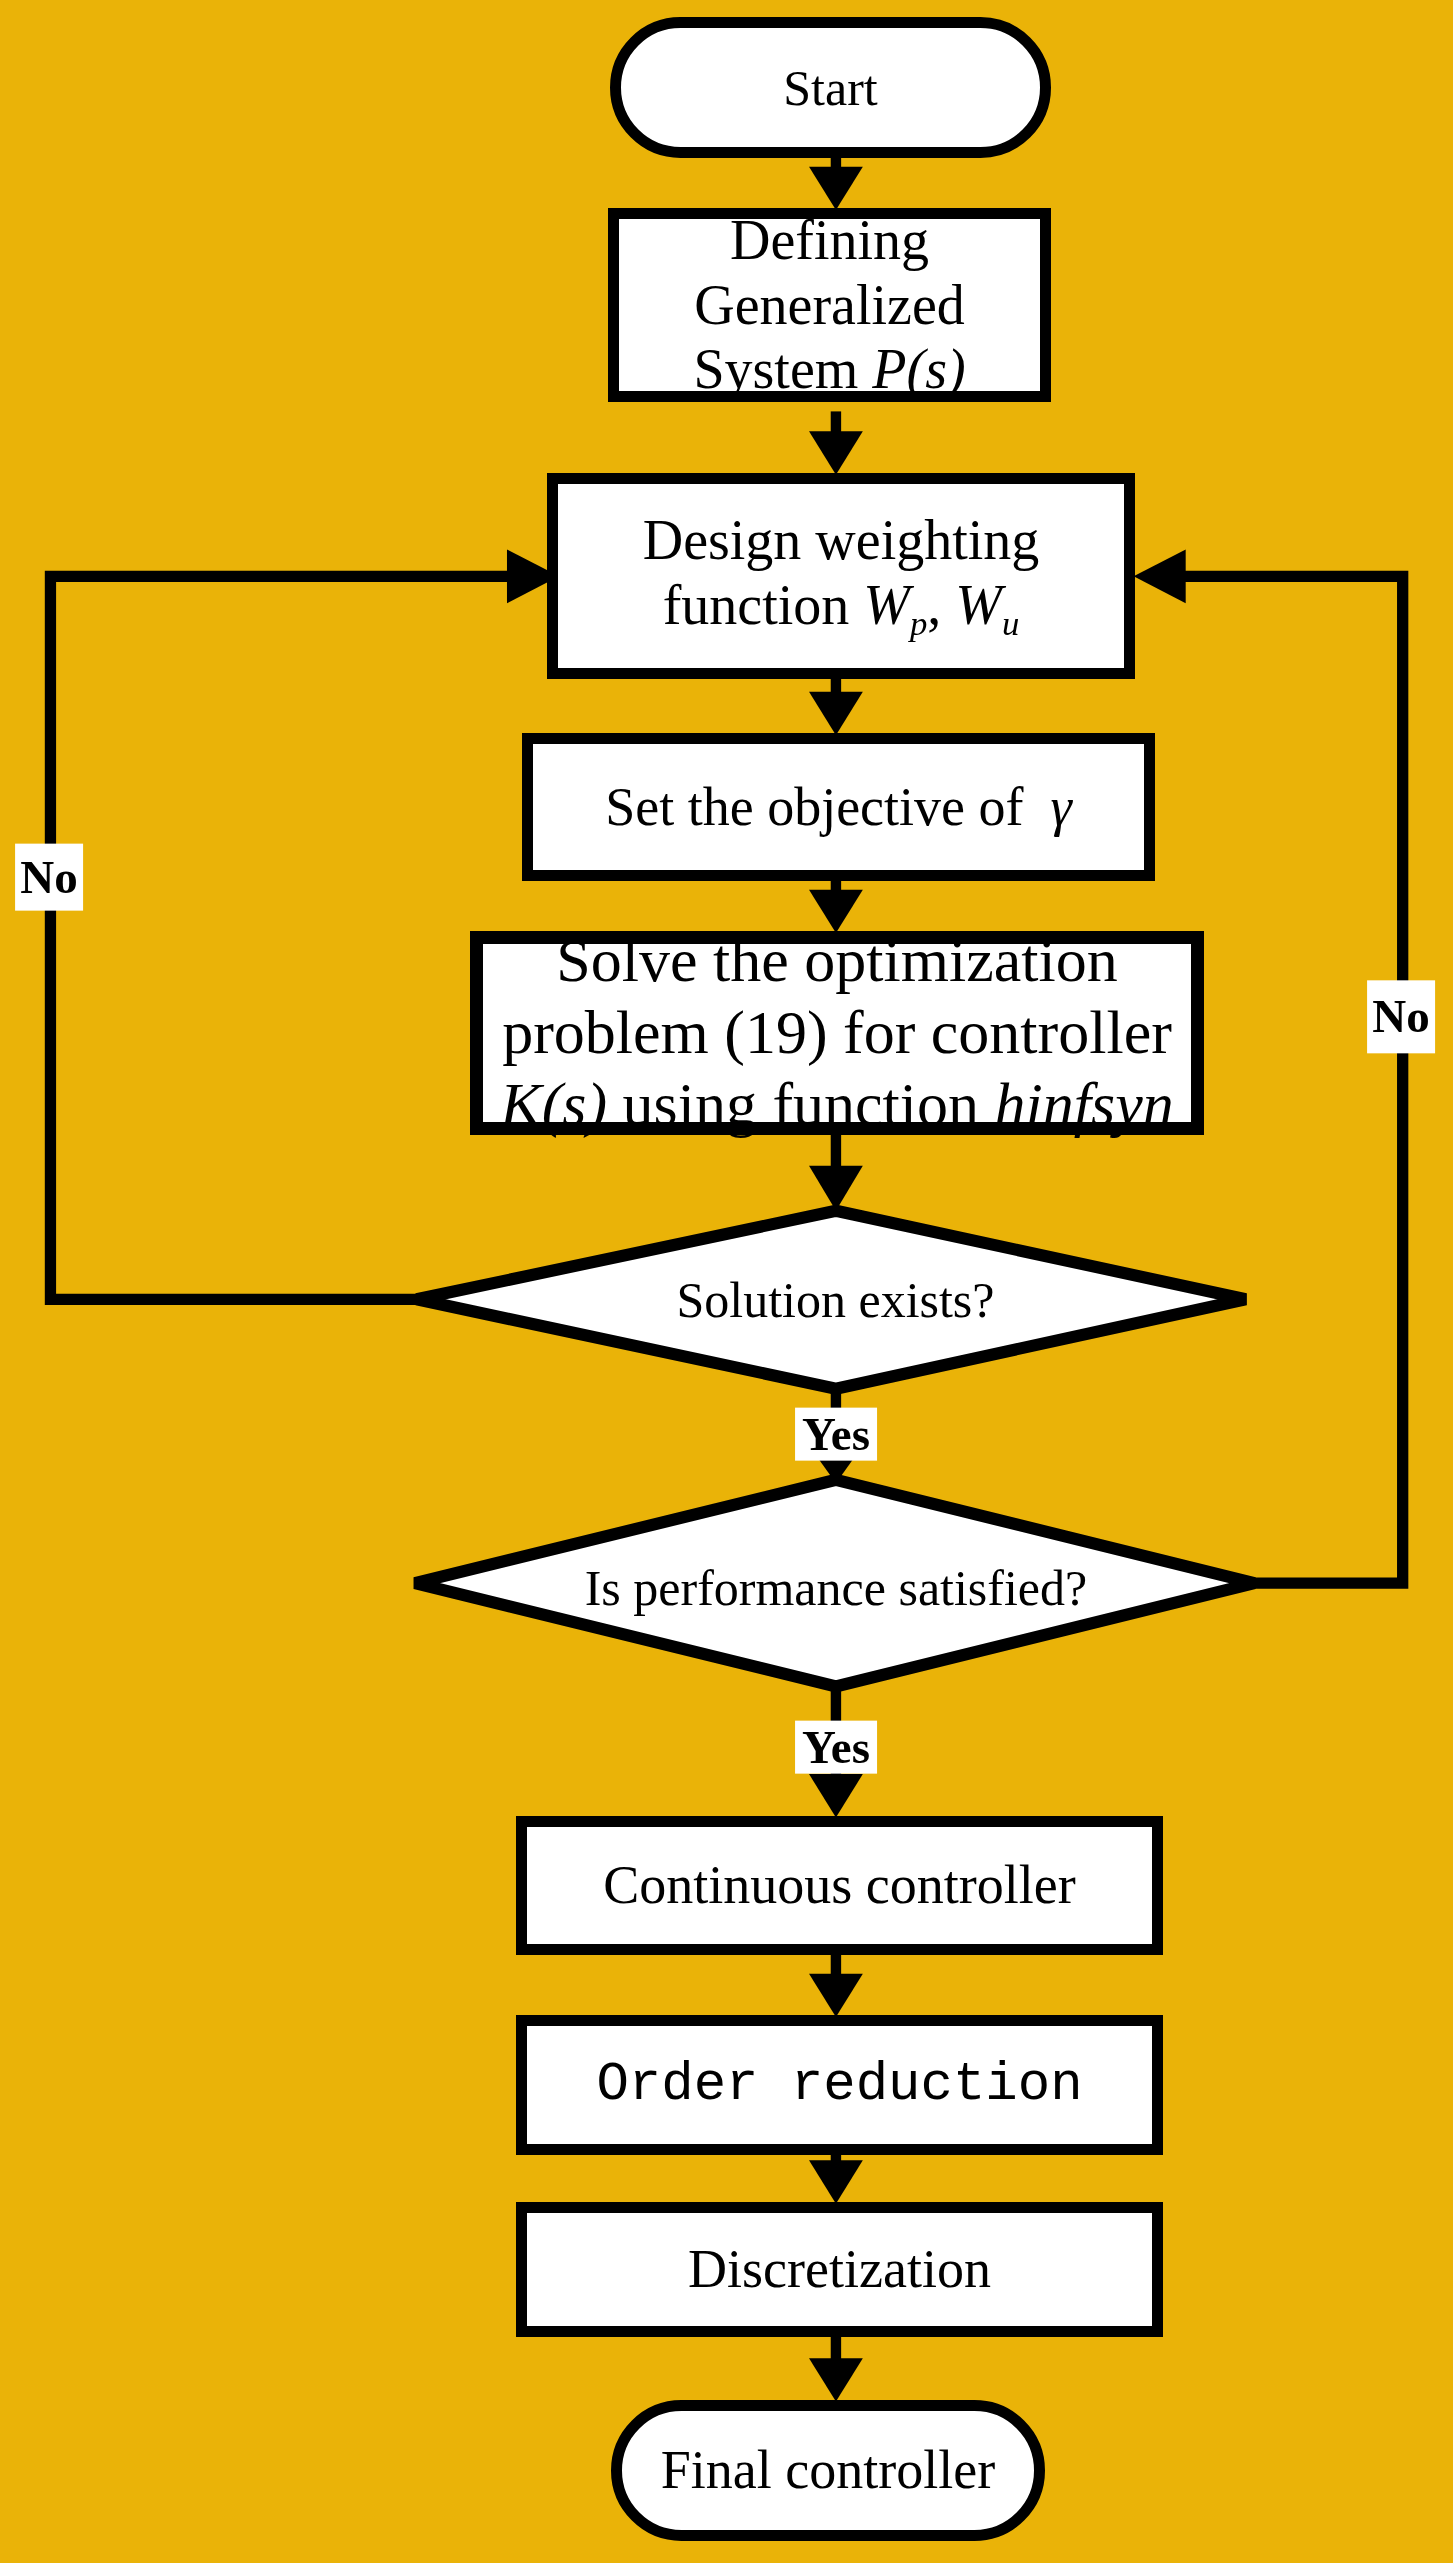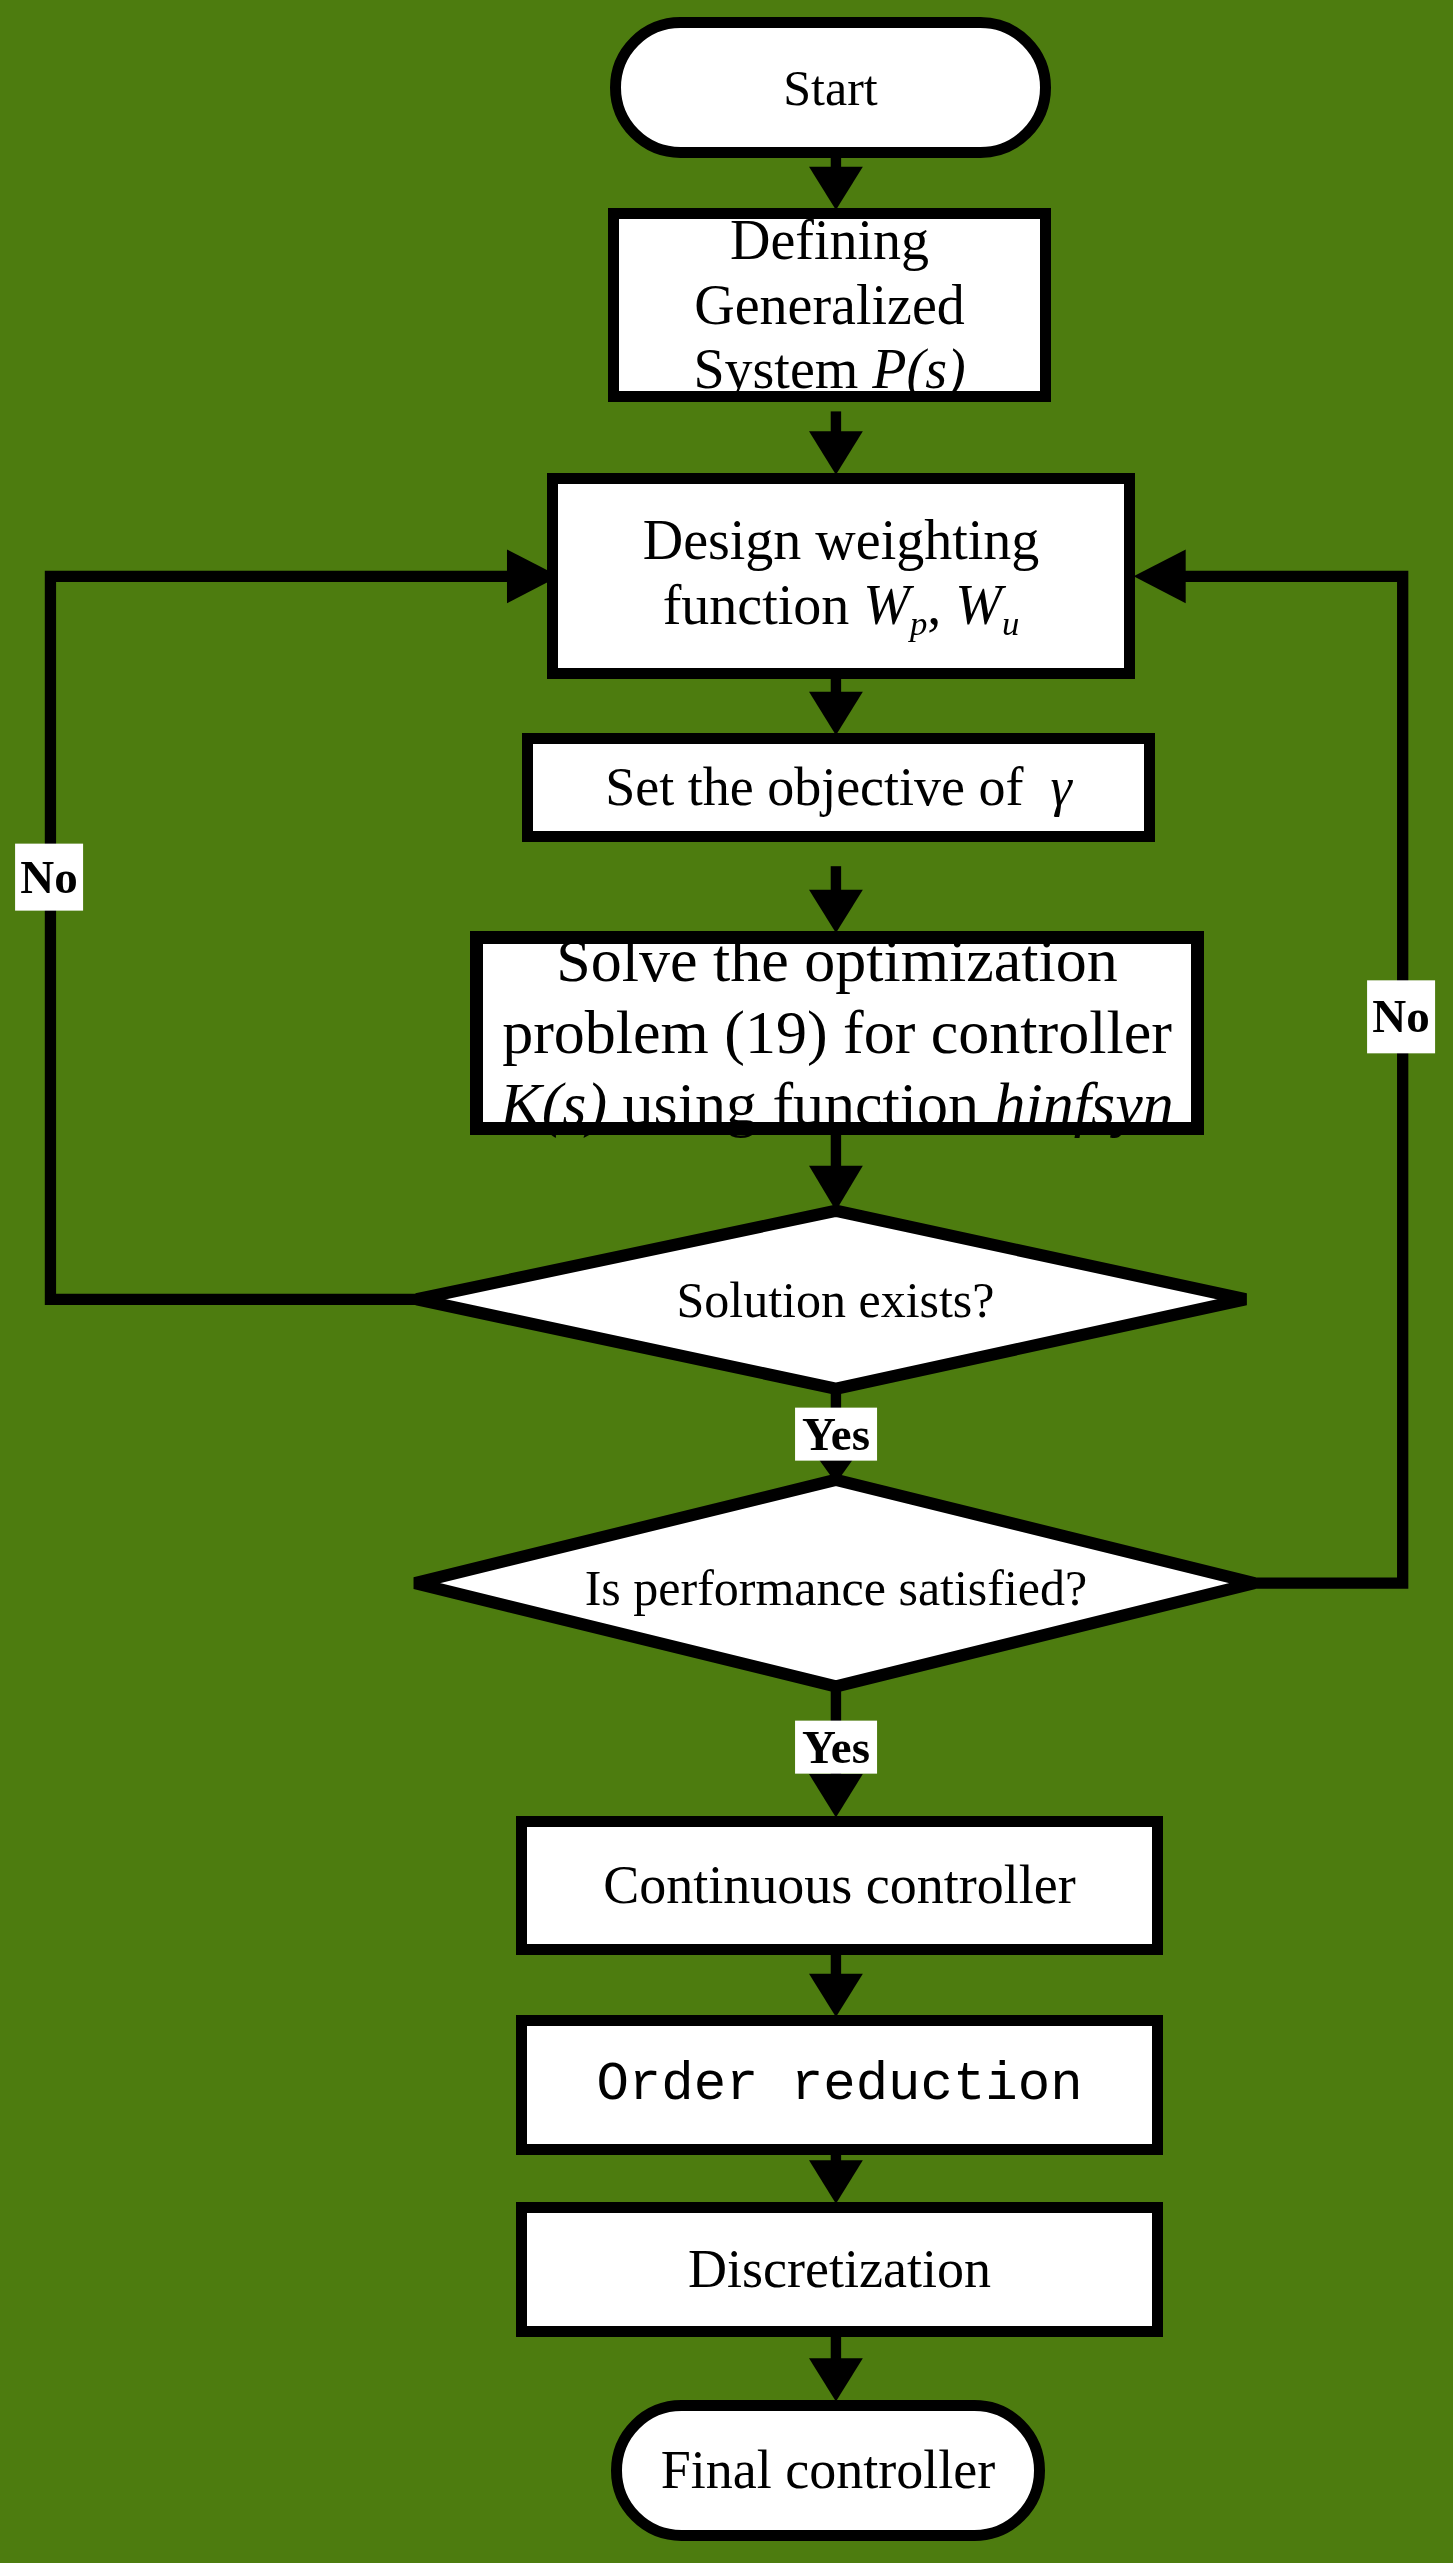--- a/index.html
+++ b/index.html
@@ -1,19 +1,19 @@
 <!DOCTYPE html>
 <html style="font-size:14px"><head>
 <meta charset="utf-8">
 <style>
   html,body{margin:0;padding:0;background:#ffffff;}
   .canvas{
     position:relative;
     width:1454px;height:2563px;
-    background:#4d7c0f;
+    background:#eab308;
     font-family:"Liberation Serif", serif;
     color:#000;
     overflow:hidden;
   }
   .layer{position:absolute;left:0;top:0;width:1454px;height:2563px;}
   .node{
     position:absolute;
     box-sizing:border-box;
     border:11.3px solid #000;
     background:#fff;
@@ -102,21 +102,21 @@
       </div>
   </div>
 
   <div class="node" style="left:547px;top:473px;width:588px;height:206px;font-size:56px;">
     <div class="label">
         <div class="tline"><span>Design weighting</span></div>
         <div class="tline"><span>function </span><span class="it">W</span><span class="it sub">p</span><span>, </span><span class="it">W</span><span class="it sub">u</span></div>
       </div>
   </div>
 
-  <div class="node" style="left:522px;top:733px;width:633px;height:109px;font-size:54px;">
+  <div class="node" style="left:522px;top:733px;width:633px;height:148px;font-size:54px;">
     <div class="label">
         <div class="tline"><span>Set the objective of &nbsp;</span><span class="it">γ</span></div>
       </div>
   </div>
 
   <div class="node" style="left:470px;top:931px;width:734px;height:204px;font-size:62px;border-width:13px;">
     <div class="label" style="line-height:1;">
         <div class="tline"><span>Solve the optimization</span></div>
         <div class="tline"><span>problem (19) for controller</span></div>
         <div class="tline"><span class="it">K(s)</span><span> using function </span><span class="it">hinfsyn</span></div>

